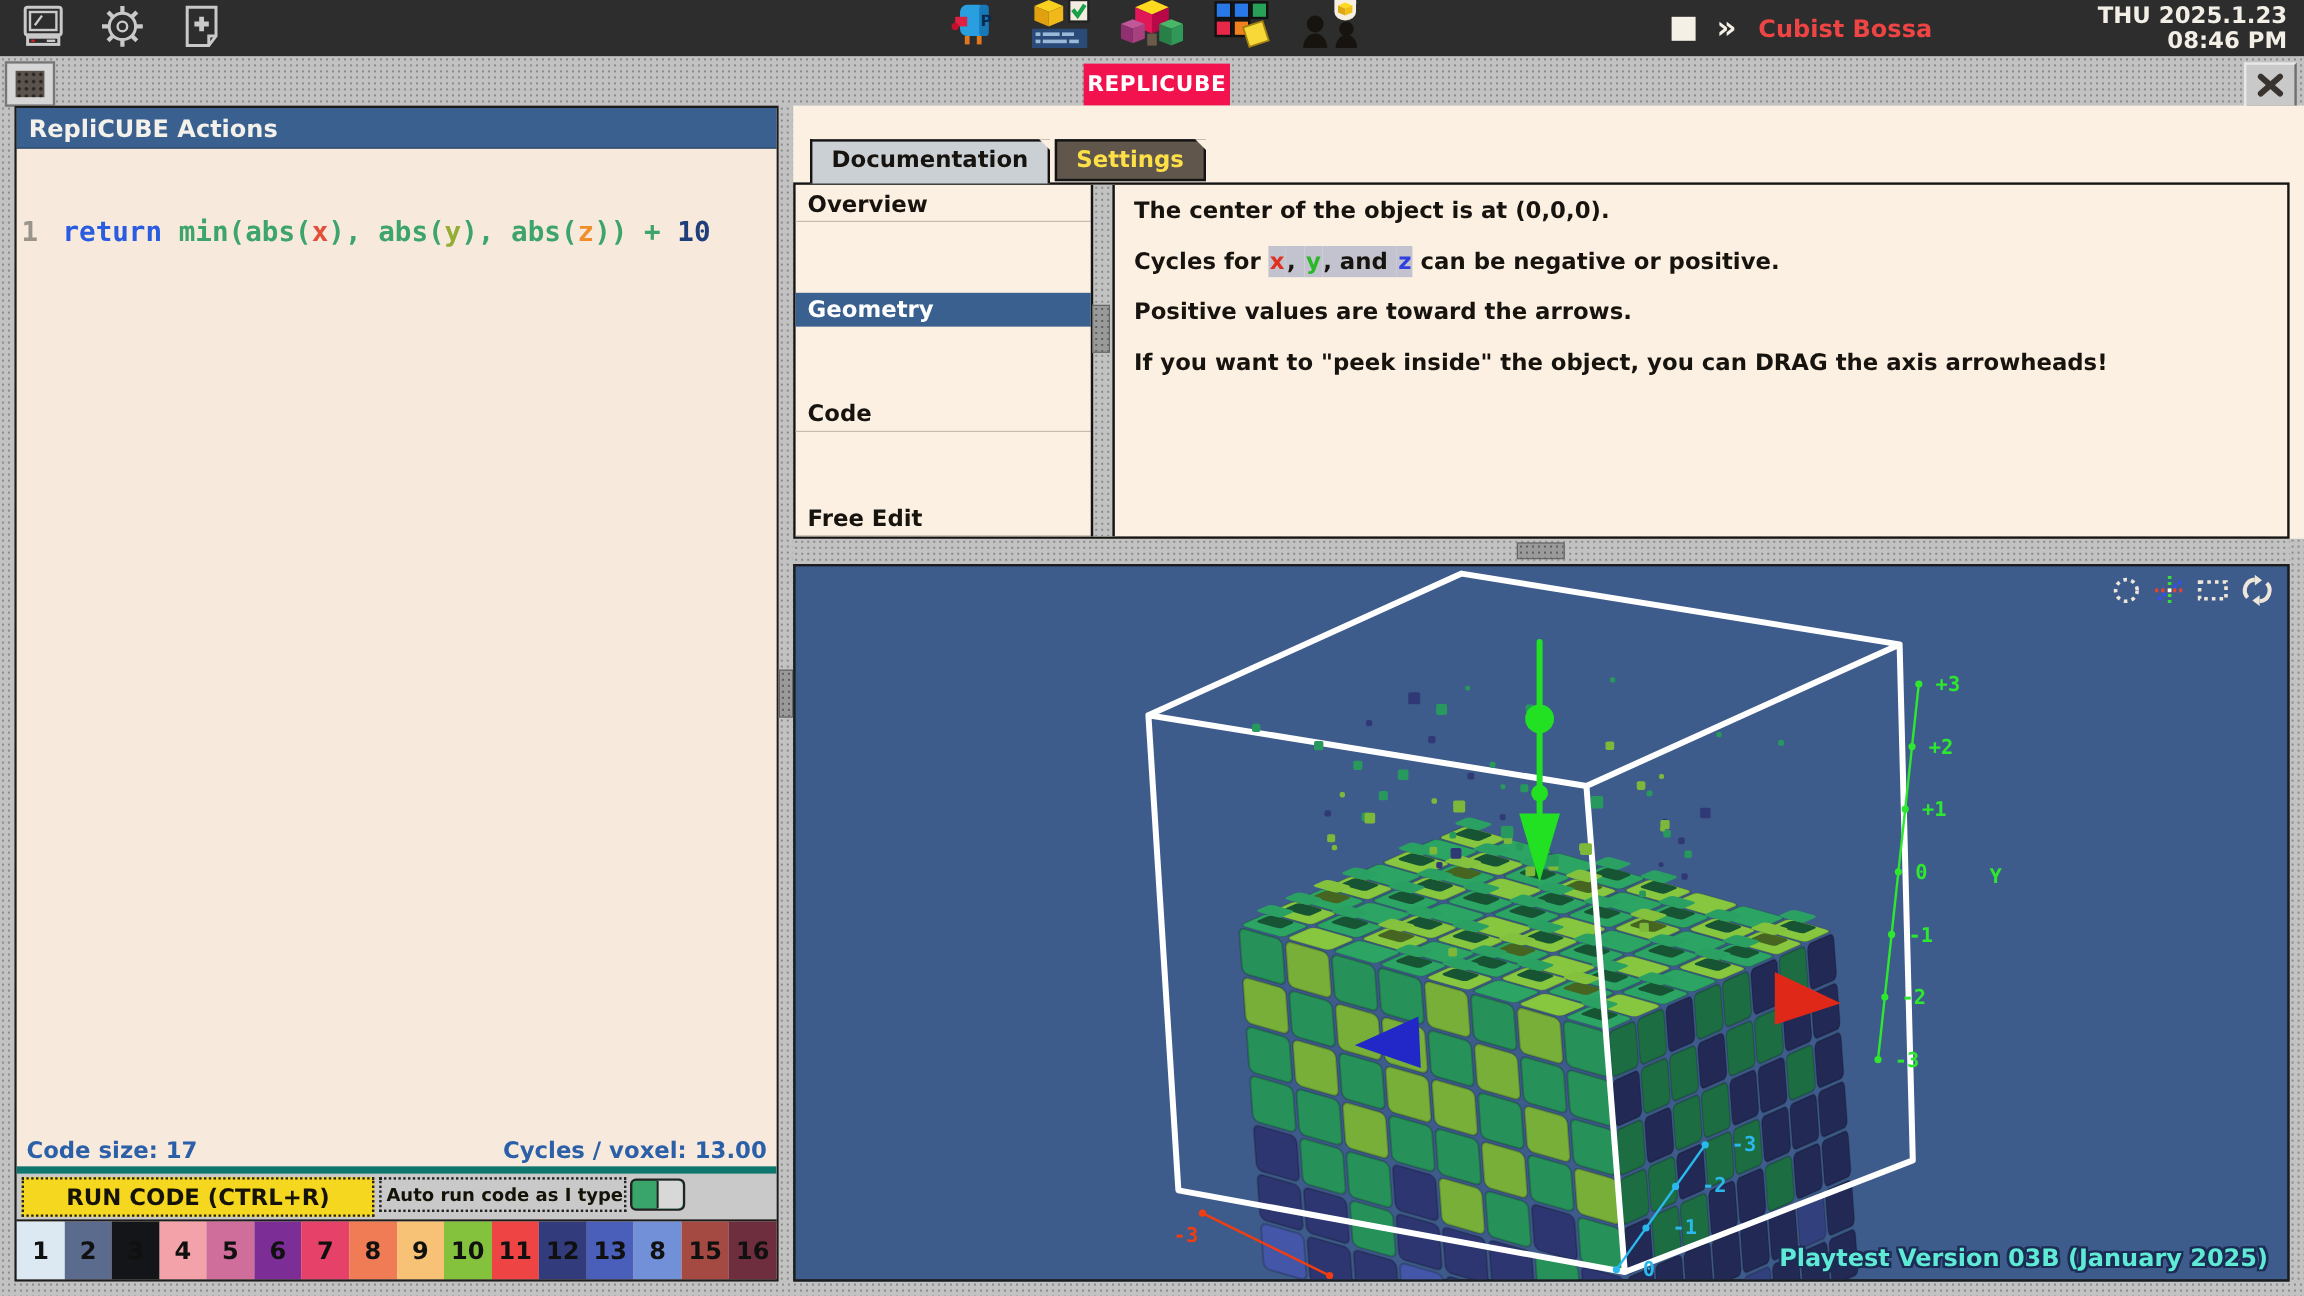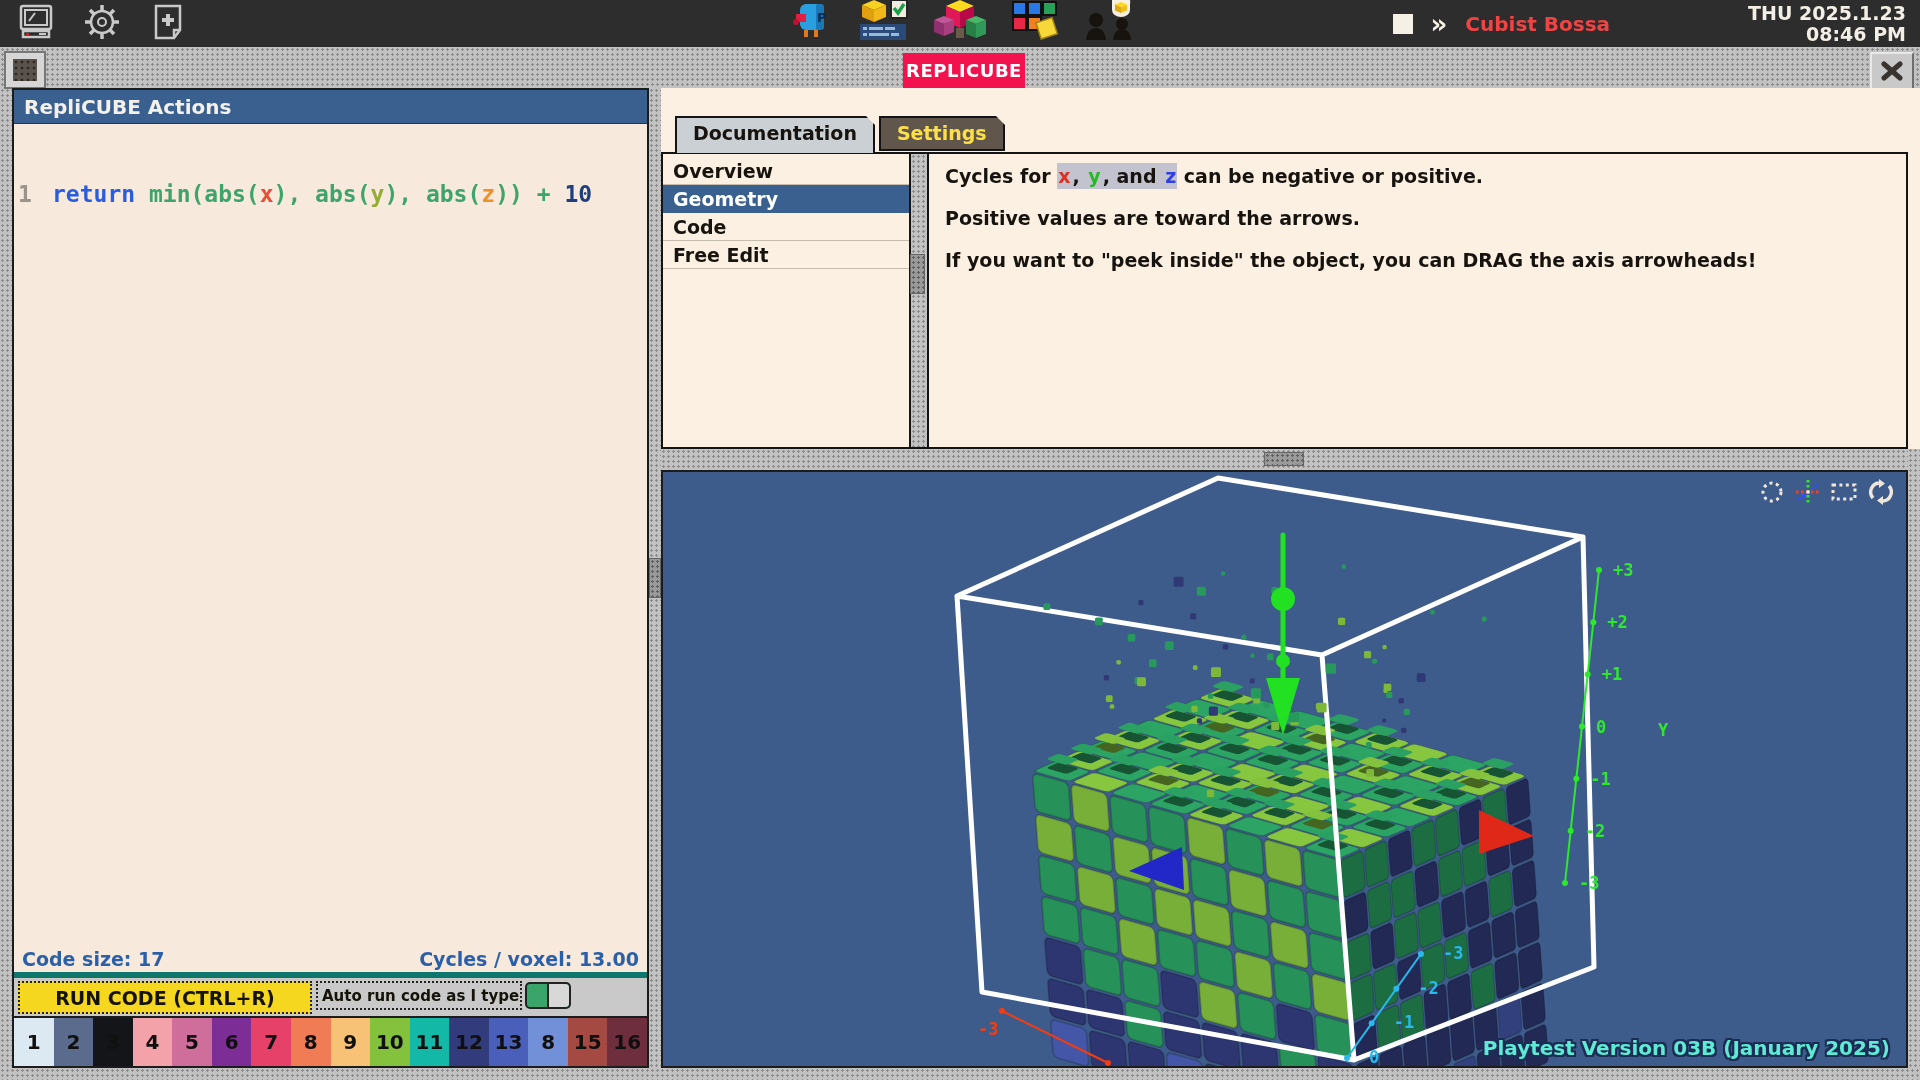--- a/index.html
+++ b/index.html
@@ -73,21 +73,21 @@
   
   #doc-area{left:661px;top:88px;width:1449px;height:361px;background:#fcf0e2;}
   #doc-tabs{position:absolute;left:14px;top:28px;display:flex;align-items:flex-end;gap:4px;z-index:3;}
   .tab{border:2px solid #141414;font-weight:bold;font-size:19px;padding:4px 16px 5px;position:relative;}
   .tab.active{background:#cbd0d4;color:#17130f;border-bottom:none;margin-bottom:-2px;padding-bottom:9px;z-index:4;}
   .tab.inactive{background:#60564c;color:#fde047;text-align:right;}
   .tab .ear{position:absolute;right:-2px;top:-2px;width:0;height:0;
             border-top:9px solid #fcf0e2;border-left:9px solid transparent;}
   #doc-box{position:absolute;left:0;top:64px;width:1247px;height:297px;border:2px solid #141414;
            box-sizing:border-box;display:flex;background:#fcf0e2;z-index:2;}
-  #doc-nav{width:246px;flex:0 0 auto;display:flex;flex-direction:column;padding-top:3px;}
+  #doc-nav{width:246px;flex:0 0 auto;display:flex;flex-direction:column;padding-top:3px;justify-content:space-between;}
   .nav-item{height:27px;display:flex;align-items:center;padding:0 10px;font-weight:bold;font-size:19px;
             color:#17130f;border-bottom:1px solid #c6bcae;}
   .nav-item.selected{background:#3a6090;color:#fff;border-bottom:1px solid #3a6090;}
   #doc-vdiv{width:16px;flex:0 0 auto;border-left:2px solid #141414;border-right:2px solid #141414;position:relative;}
   #doc-vdiv .handle{position:absolute;left:-1px;top:100px;width:13px;height:38px;background:#9a9a9a;
             background-image:radial-gradient(#5f5f5f 1.2px,transparent 1.3px);background-size:5px 5px;border:1px solid #666;}
   #doc-body{flex:1;padding:9px 16px;font-weight:bold;font-size:19px;color:#17130f;}
   #doc-body p{margin:0 0 16px;line-height:26px;}
   .hl{background:#c3c3cf;padding:2px 1px;}
   .dx{color:#e03020;} .dy{color:#28b828;} .dz{color:#2f3fe0;}
@@ -264,21 +264,21 @@
         <div class="swatch" style="background: rgb(221, 233, 242);">1</div>
         <div class="swatch" style="background: rgb(91, 107, 141);">2</div>
         <div class="swatch" style="background: rgb(19, 21, 24);">3</div>
         <div class="swatch" style="background: rgb(242, 162, 168);">4</div>
         <div class="swatch" style="background: rgb(207, 109, 155);">5</div>
         <div class="swatch" style="background: rgb(124, 46, 150);">6</div>
         <div class="swatch" style="background: rgb(230, 65, 105);">7</div>
         <div class="swatch" style="background: rgb(240, 124, 85);">8</div>
         <div class="swatch" style="background: rgb(248, 194, 118);">9</div>
         <div class="swatch" style="background: rgb(132, 194, 62);">10</div>
-        <div class="swatch" style="background: #14b8a6;">11</div>
+        <div class="swatch" style="background: #ef4444;">11</div>
         <div class="swatch" style="background: rgb(50, 60, 124);">12</div>
         <div class="swatch" style="background: rgb(74, 95, 185);">13</div>
         <div class="swatch" style="background: rgb(114, 144, 215);">8</div>
         <div class="swatch" style="background: rgb(164, 74, 66);">15</div>
         <div class="swatch" style="background: rgb(111, 46, 62);">16</div>
       </div>
   </div>
 
   <div id="v-split" class="abs checker">
       <div class="handle"></div>
@@ -296,20 +296,21 @@
       <div id="doc-nav">
           <div class="nav-item">Overview</div>
           <div class="nav-item selected">Geometry</div>
           <div class="nav-item">Code</div>
           <div class="nav-item">Free Edit</div>
         </div>
       <div id="doc-vdiv" class="checker">
           <div class="handle"></div>
         </div>
       <div id="doc-body">
+          <p><span>The center of the object is at (0,0,0).</span></p>
           <p><span>Cycles for </span><span class="dx hl">x</span><span class="hl">, </span><span class="dy hl">y</span><span class="hl">, and </span><span class="dz hl">z</span><span> can be negative or positive.</span></p>
           <p><span>Positive values are toward the arrows.</span></p>
           <p><span>If you want to "peek inside" the object, you can DRAG the axis arrowheads!</span></p>
         </div>
     </div>
   </div>
 
   <div id="view" class="abs">
     <svg id="scene" viewBox="661 470 1243 594">
         <g transform="matrix(23.6 -10.4 3 41 1337.8 857)">

